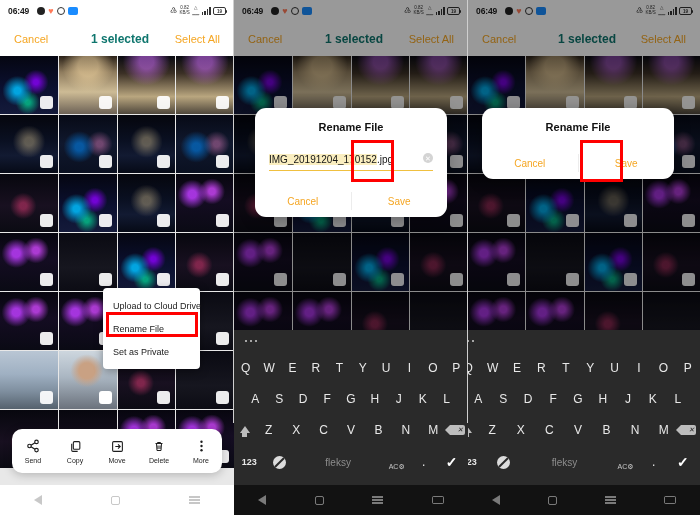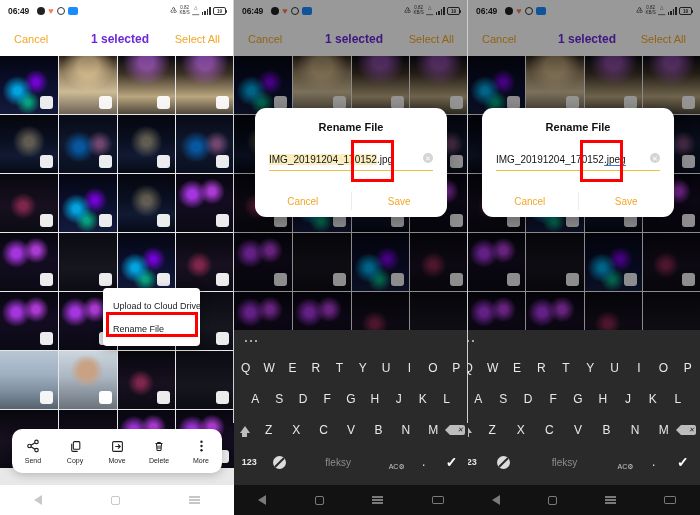--- a/index.html
+++ b/index.html
@@ -33,21 +33,21 @@
   .ico-batt { width:13px; height:7.5px; border:1.1px solid #333; border-radius:2px;
     position:relative; display:flex; align-items:center; justify-content:center;
     font-size:4.5px; color:#333; font-weight:700; }
   .ico-batt:after { content:""; position:absolute; right:-2.2px; top:2px; width:1.4px;
     height:3px; background:#333; border-radius:0 1px 1px 0; }
 
   
   .appbar { height:34px; display:flex; align-items:center; justify-content:space-between;
     padding:0 14px; background:#fff; position:relative; z-index:5; }
   .appbar .act { font-size:11px; color:#f5a623; font-weight:500; }
-  .appbar .ttl { font-size:12px; color:#6d28d9; font-weight:700;margin-left:17px; }
+  .appbar .ttl { font-size:12px; color:#0f766e; font-weight:700;margin-left:17px; }
 
   
   .grid { position:absolute; top:56px; left:0; width:100%; bottom:0;
     display:grid; grid-template-columns:repeat(4,1fr); grid-auto-rows:58px; gap:1px;
     background:#e8e8e8; z-index:1; }
   .cell { position:relative; overflow:hidden; }
   .cell .chk { position:absolute; right:5px; bottom:5px; width:13px; height:13px;
     border-radius:3px; background:rgba(255,255,255,0.92); }
   .cell.sel .chk { background:#ffffff; }
 
@@ -300,20 +300,21 @@
 
     <div class="appbar">
       <span class="act">Cancel</span>
       <span class="ttl">1 selected</span>
       <span class="act">Select All</span>
     </div>
 
     <div class="ctxmenu" id="ctxmenu1">
         <div class="mi">Upload to Cloud Drive</div>
         <div class="mi">Rename File</div>
+        <div class="mi">Set as Private</div>
       </div>
 
     <div class="redbox" style="left:106px; top:312px; width:92px; height:25px;"></div>
 
     <div class="actionbar" id="actionbar1">
         <div class="ab-item">
           <span class="ab-ic">
             <svg width="14" height="14" viewBox="0 0 24 24" fill="none" stroke="#1d1d1d" stroke-width="2">
               <circle cx="18" cy="5" r="3"></circle>
               <circle cx="6" cy="12" r="3"></circle>
@@ -710,24 +711,20 @@
     <div class="appbar">
       <span class="act">Cancel</span>
       <span class="ttl">1 selected</span>
       <span class="act">Select All</span>
     </div>
 
     <div class="dim"></div>
 
     <div class="dialog">
       <div class="dlg-title">Rename File</div>
-      <div class="dlg-field">
-        <span class="dlg-fname"><span>IMG_20191204_170152</span><span class="ext-u">.jpeg</span></span>
-        <span class="dlg-clear">✕</span>
-      </div>
       <div class="dlg-actions">
         <span class="dlg-btn">Cancel</span>
         <span class="dlg-sep"></span>
         <span class="dlg-btn">Save</span>
       </div>
     </div>
 
     <div class="redbox" style="left:112px; top:140px; width:43px; height:42px;"></div>
 
     <div class="kb clip" id="kb3">

